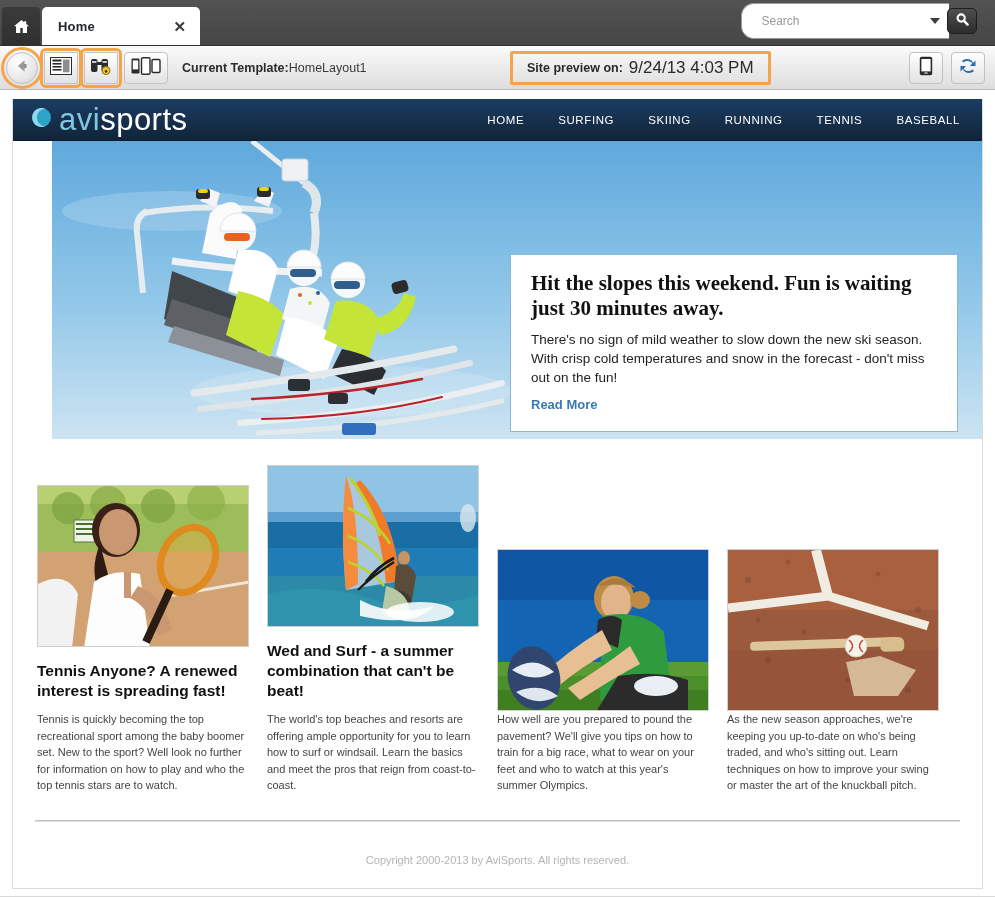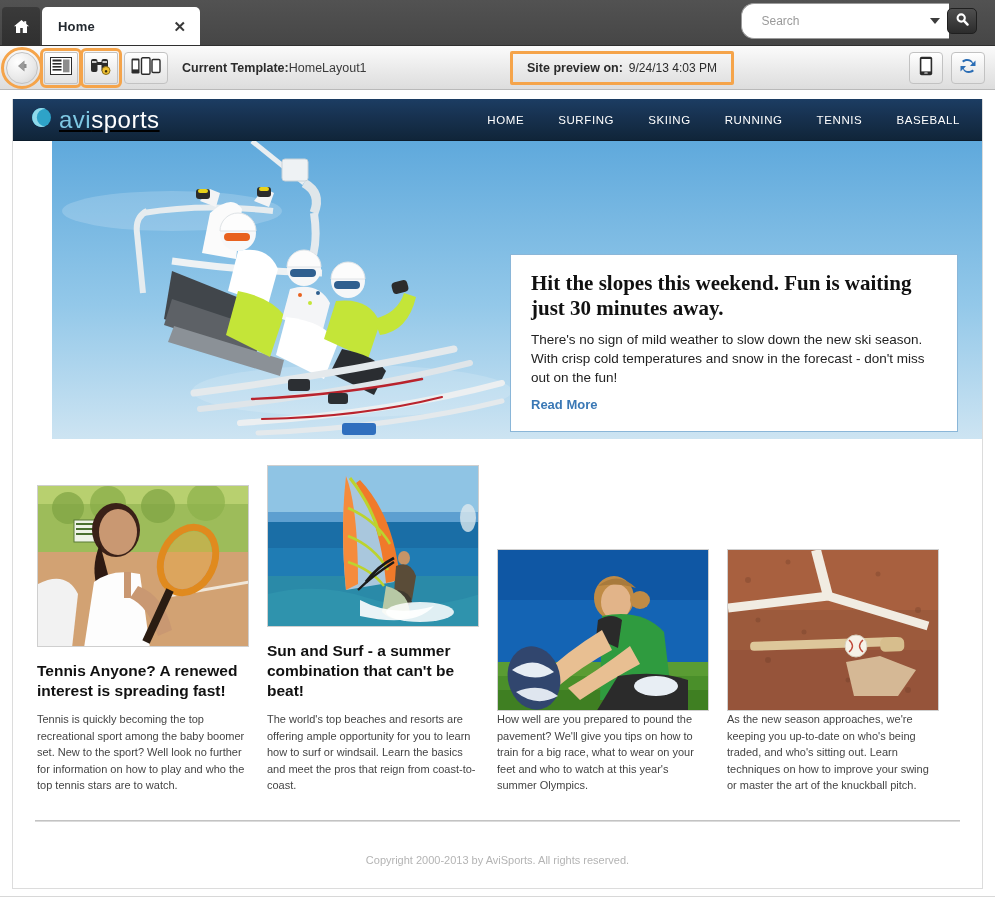--- a/index.html
+++ b/index.html
@@ -132,21 +132,21 @@
     position: absolute;
     left: 510px; top: 5px;
     height: 34px;
     padding: 0 14px;
     display: flex; align-items: center;
     border: 3px solid #f5a44a;
     border-radius: 2px;
     background: transparent;
   }
   .preview-box .lbl { font-size: 12.5px; font-weight: bold; color: #2b2b2b; }
-  .preview-box .val { font-size: 12px; color: #2b2b2b; margin-left: 6px; }
+  .preview-box .val { font-size: 17px; color: #2b2b2b; margin-left: 6px; }
 
   .tb-right {
     position: absolute; right: 10px; top: 6px;
     display: flex; align-items: center; gap: 8px;
   }
 
   
   .canvas {
     position: relative;
     height: 807px;
@@ -169,21 +169,21 @@
     background: linear-gradient(to bottom, #1c3d63 0%, #17314f 45%, #102539 100%);
     display: flex; align-items: center;
     position: relative;
     border-bottom: 1px solid #0b1b2b;
   }
   .logo {
     display: flex; align-items: center;
     margin-left: 18px;
   }
   .logo-mark { margin-right: 7px; display:block; }
-  .logo-text { font-size: 24px; letter-spacing: .5px; font-weight: 500; text-decoration: underline; }
+  .logo-text { font-size: 31px; letter-spacing: .5px; font-weight: 500; }
   .logo-text .avi { color: #7ec8e3; }
   .logo-text .sports { color: #ffffff; }
   .site-nav {
     position: absolute; right: 22px; top: 0;
     height: 42px;
     display: flex; align-items: center; gap: 34px;
   }
   .site-nav a {
     color: #ffffff;
     font-size: 11.5px;
@@ -548,21 +548,21 @@
               <ellipse cx="136" cy="92" rx="6" ry="7" fill="#c79466"></ellipse>
               <path d="M128 100 q14 -6 20 10 l-4 24 l-18 -6 z" fill="#5a4c38"></path>
               <path d="M130 124 q12 2 14 12 l-8 8 l-10 -10 z" fill="#3f3a30"></path>
 
               <path d="M118 120 q24 6 24 30 q-16 8 -28 -4 z" fill="#b7c8a5"></path>
               <path d="M92 134 q34 18 74 6 q-20 22 -74 10 z" fill="#ffffff" opacity=".9"></path>
               <ellipse cx="152" cy="146" rx="34" ry="10" fill="#ffffff" opacity=".85"></ellipse>
               <ellipse cx="200" cy="52" rx="8" ry="14" fill="#dce8ee" opacity=".8"></ellipse>
             </svg>
           </div>
-          <h3>Sun and Surf - a summer combination that can't be beat!</h3>
+          <h3>Wed and Surf - a summer combination that can't be beat!</h3>
           <p>The world's top beaches and resorts are offering ample opportunity for you to learn how to surf or windsail.  Learn the basics and meet the pros that reign from coast-to-coast.</p>
         </div>
 
         <div class="card">
           <div class="card-img">
             <svg width="212" height="162" viewBox="0 0 212 162">
               <rect width="212" height="118" fill="#1464b4"></rect>
               <rect width="212" height="50" fill="#0f57a4"></rect>
               <rect y="112" width="212" height="50" fill="#4a8f2a"></rect>
               <rect y="112" width="212" height="14" fill="#5a9c33"></rect>

